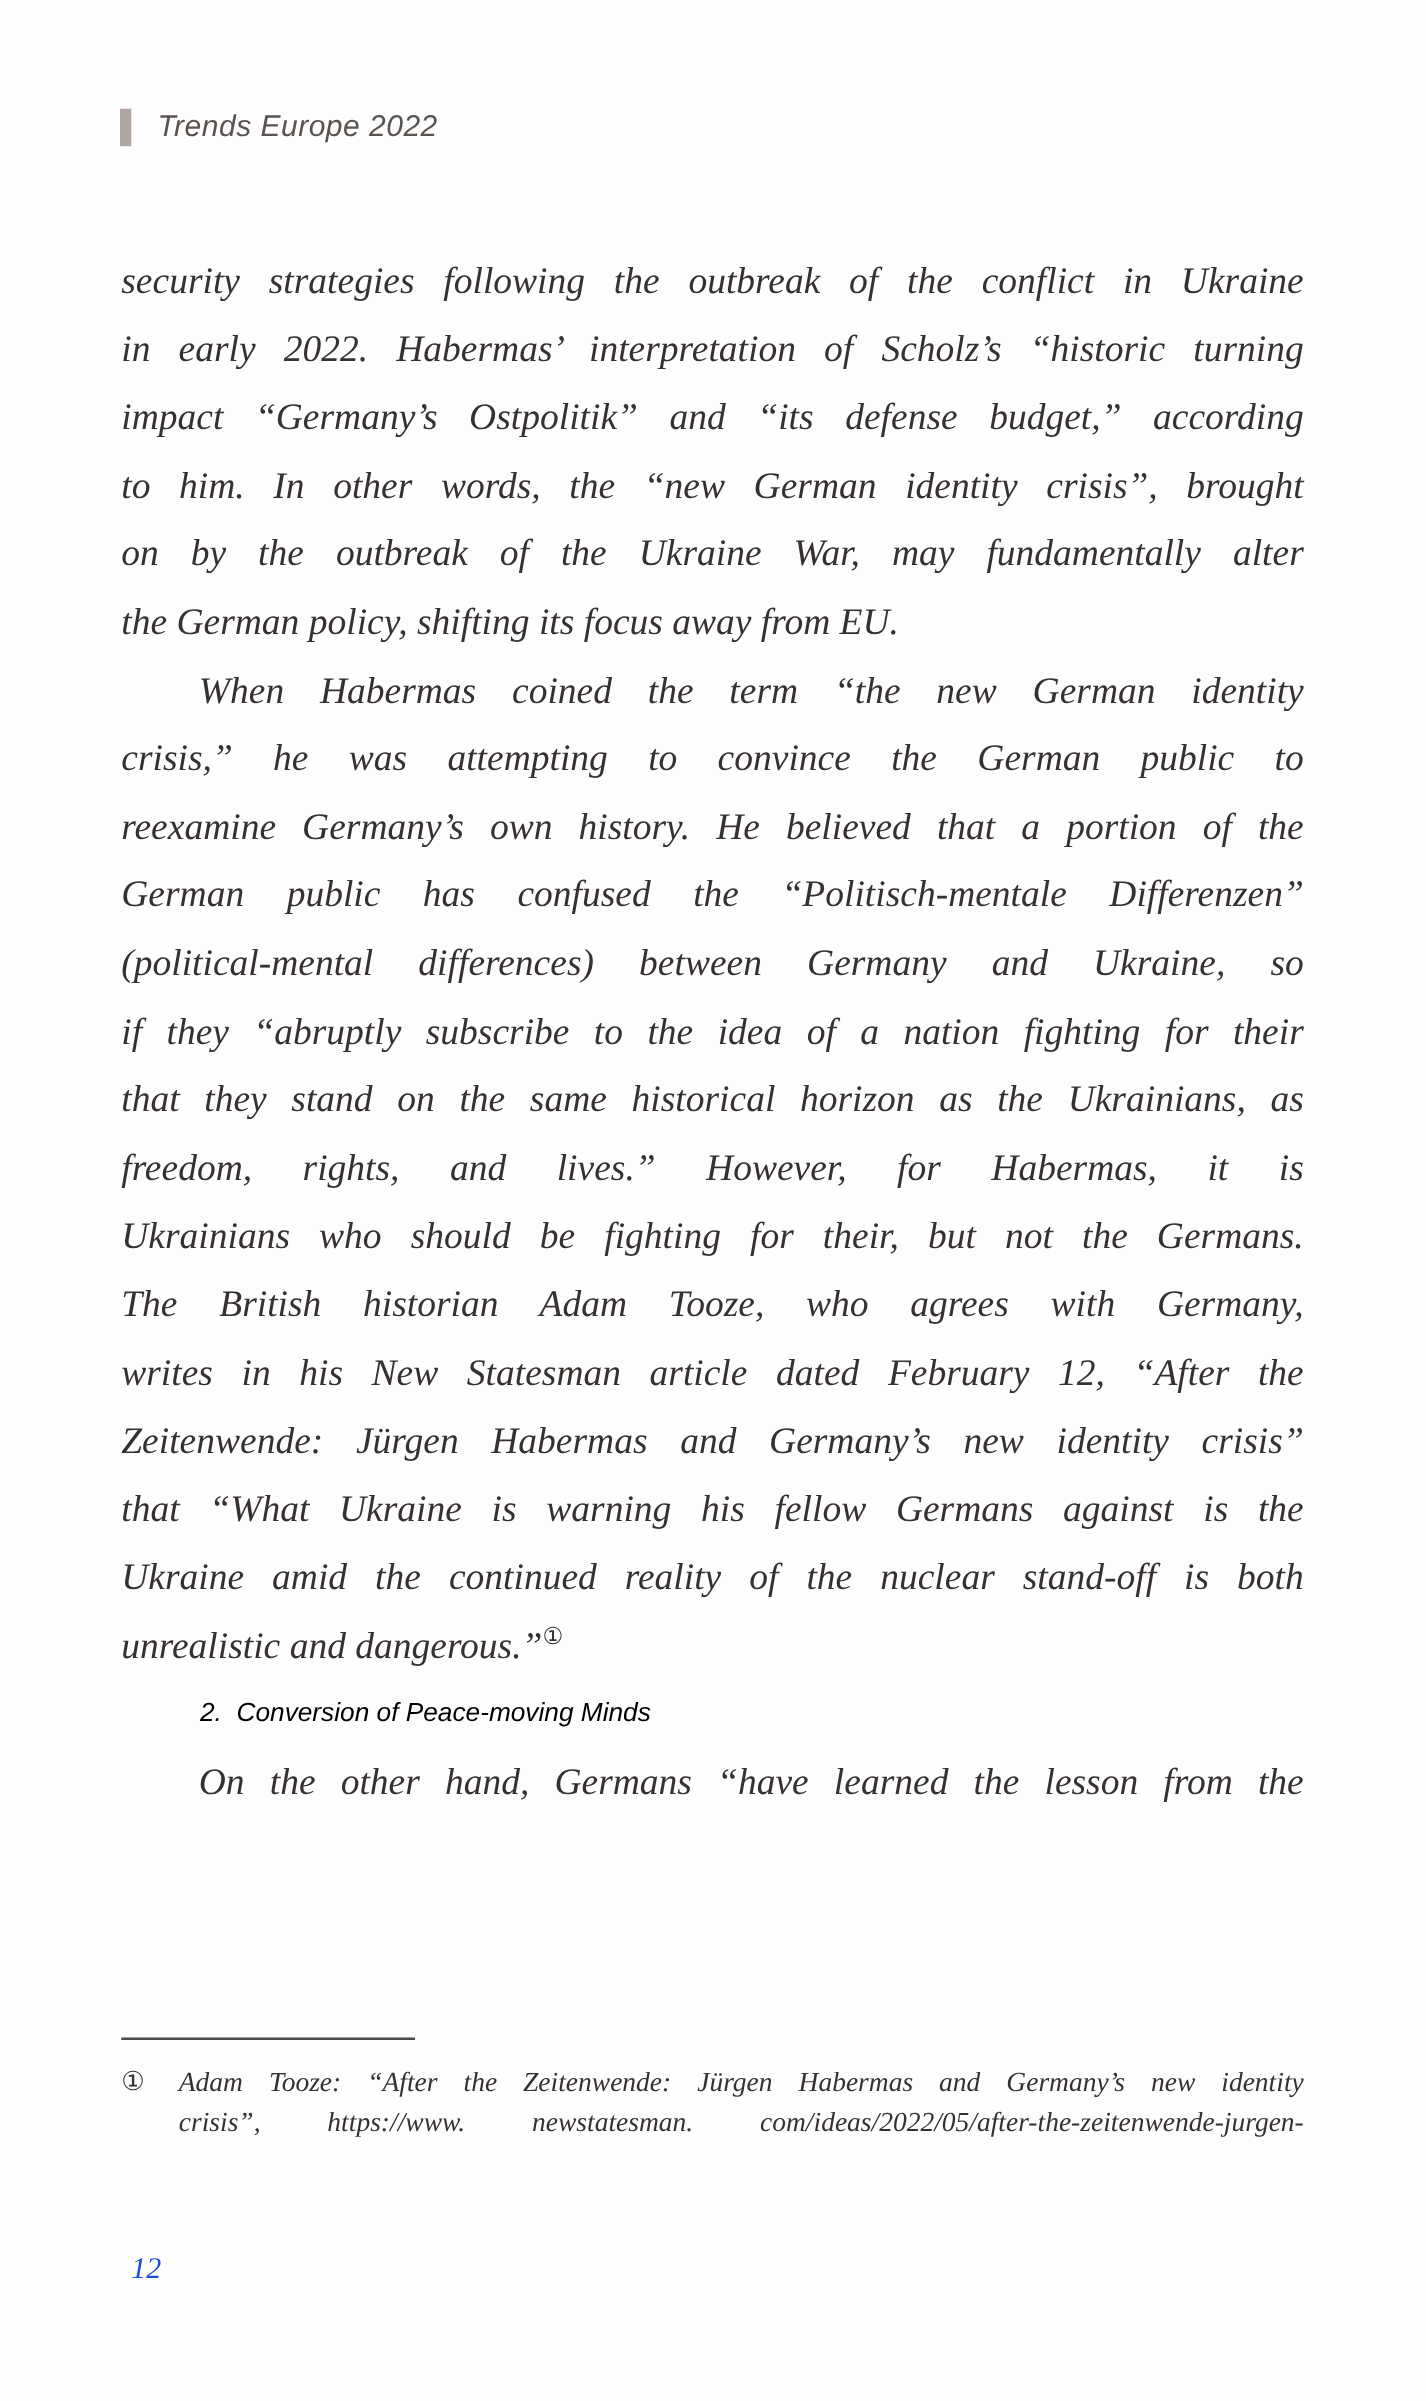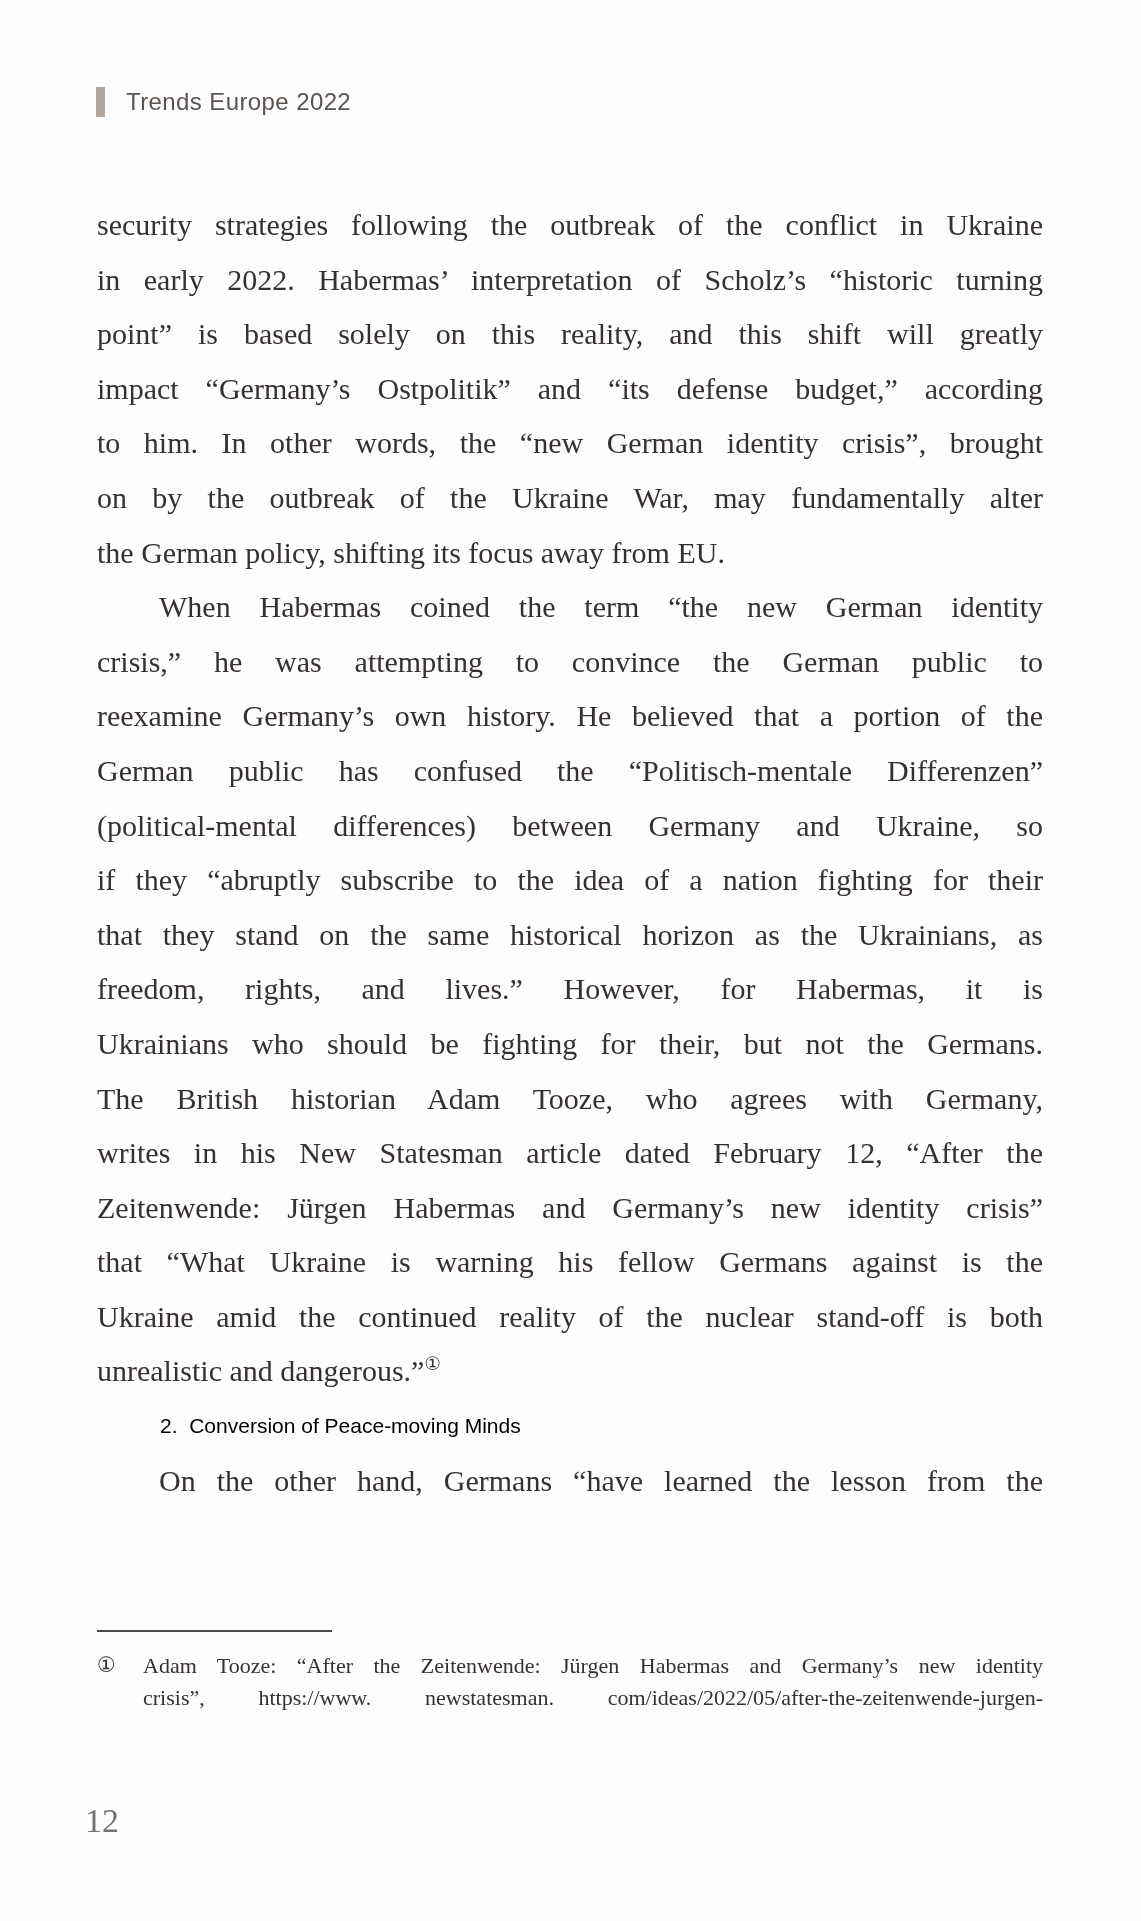--- a/index.html
+++ b/index.html
@@ -4,20 +4,21 @@
 <style>
   html, body { margin: 0; padding: 0; background: #ffffff; }
   .page {
     position: relative;
     width: 1141px;
     height: 1921px;
     background: #fdfdfd;
     font-family: "Liberation Serif", "DejaVu Serif", "DejaVu Sans", serif;
     color: #36312f;
     overflow: hidden;
+    font-style: italic;
   }
 
   
   .header {
     position: absolute;
     left: 96px;
     top: 87px;
     display: flex;
     align-items: center;
   }
@@ -91,40 +92,39 @@
   .fn-lines { flex: 1 1 auto; }
   .fn-line {
     text-align: justify;
     text-align-last: justify;
   }
   .fn-line.flush { text-align-last: left; }
 
   
   .page-number {
     position: absolute;
-    left: 85px;
+    left: 105px;
     top: 1802px;
-    font-size: 34px;
-    color: #737373;
+    font-size: 24px;
+    color: #1d4ed8;
   }
 </style>
 </head>
 <body>
 
 <div class="page">
 
   <div class="header">
     <span class="header-bar" style="background: rgb(177, 165, 159);"></span>
     <span class="header-title">Trends Europe 2022</span>
   </div>
 
   <div class="content">
       <div class="line">security strategies following the outbreak of the conflict in Ukraine</div>
       <div class="line">in early 2022. Habermas’ interpretation of Scholz’s “historic turning</div>
-      <div class="line">point” is based solely on this reality, and this shift will greatly</div>
       <div class="line">impact “Germany’s Ostpolitik” and “its defense budget,” according</div>
       <div class="line">to him. In other words, the “new German identity crisis”, brought</div>
       <div class="line">on by the outbreak of the Ukraine War, may fundamentally alter</div>
       <div class="line flush">the German policy, shifting its focus away from EU.</div>
       <div class="line indent">When Habermas coined the term “the new German identity</div>
       <div class="line">crisis,” he was attempting to convince the German public to</div>
       <div class="line">reexamine Germany’s own history. He believed that a portion of the</div>
       <div class="line">German public has confused the “Politisch-mentale Differenzen”</div>
       <div class="line">(political-mental differences) between Germany and Ukraine, so</div>
       <div class="line">if they “abruptly subscribe to the idea of a nation fighting for their</div>

